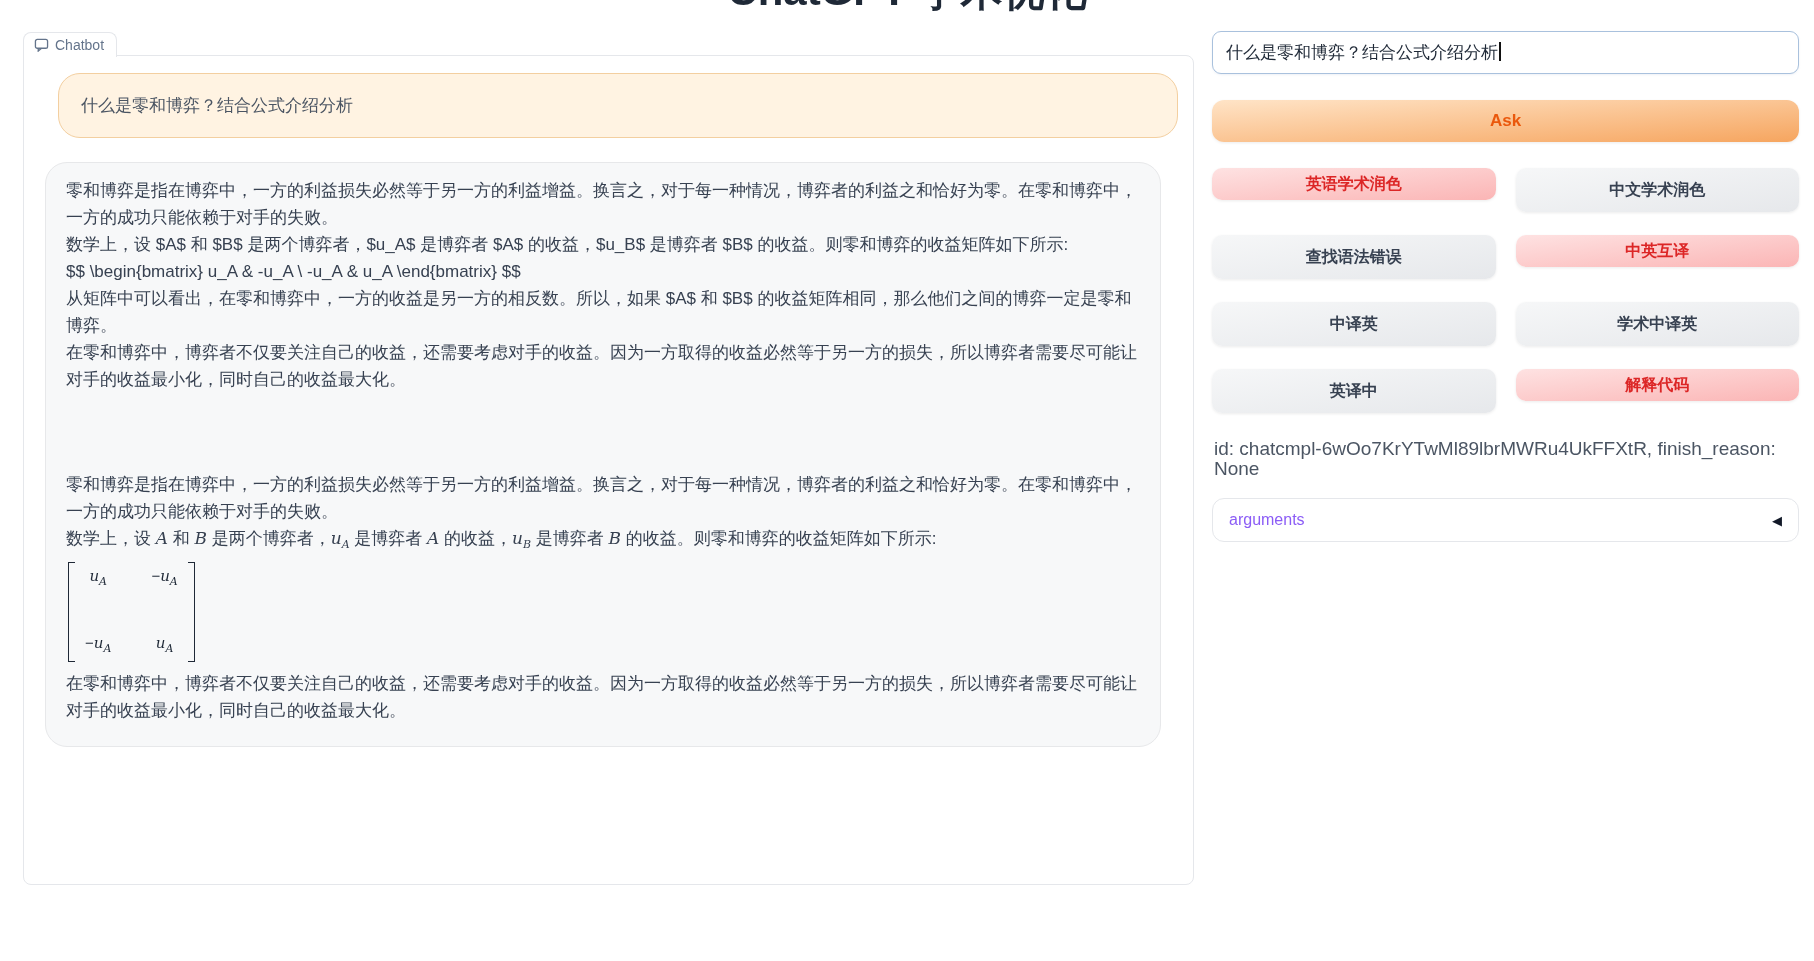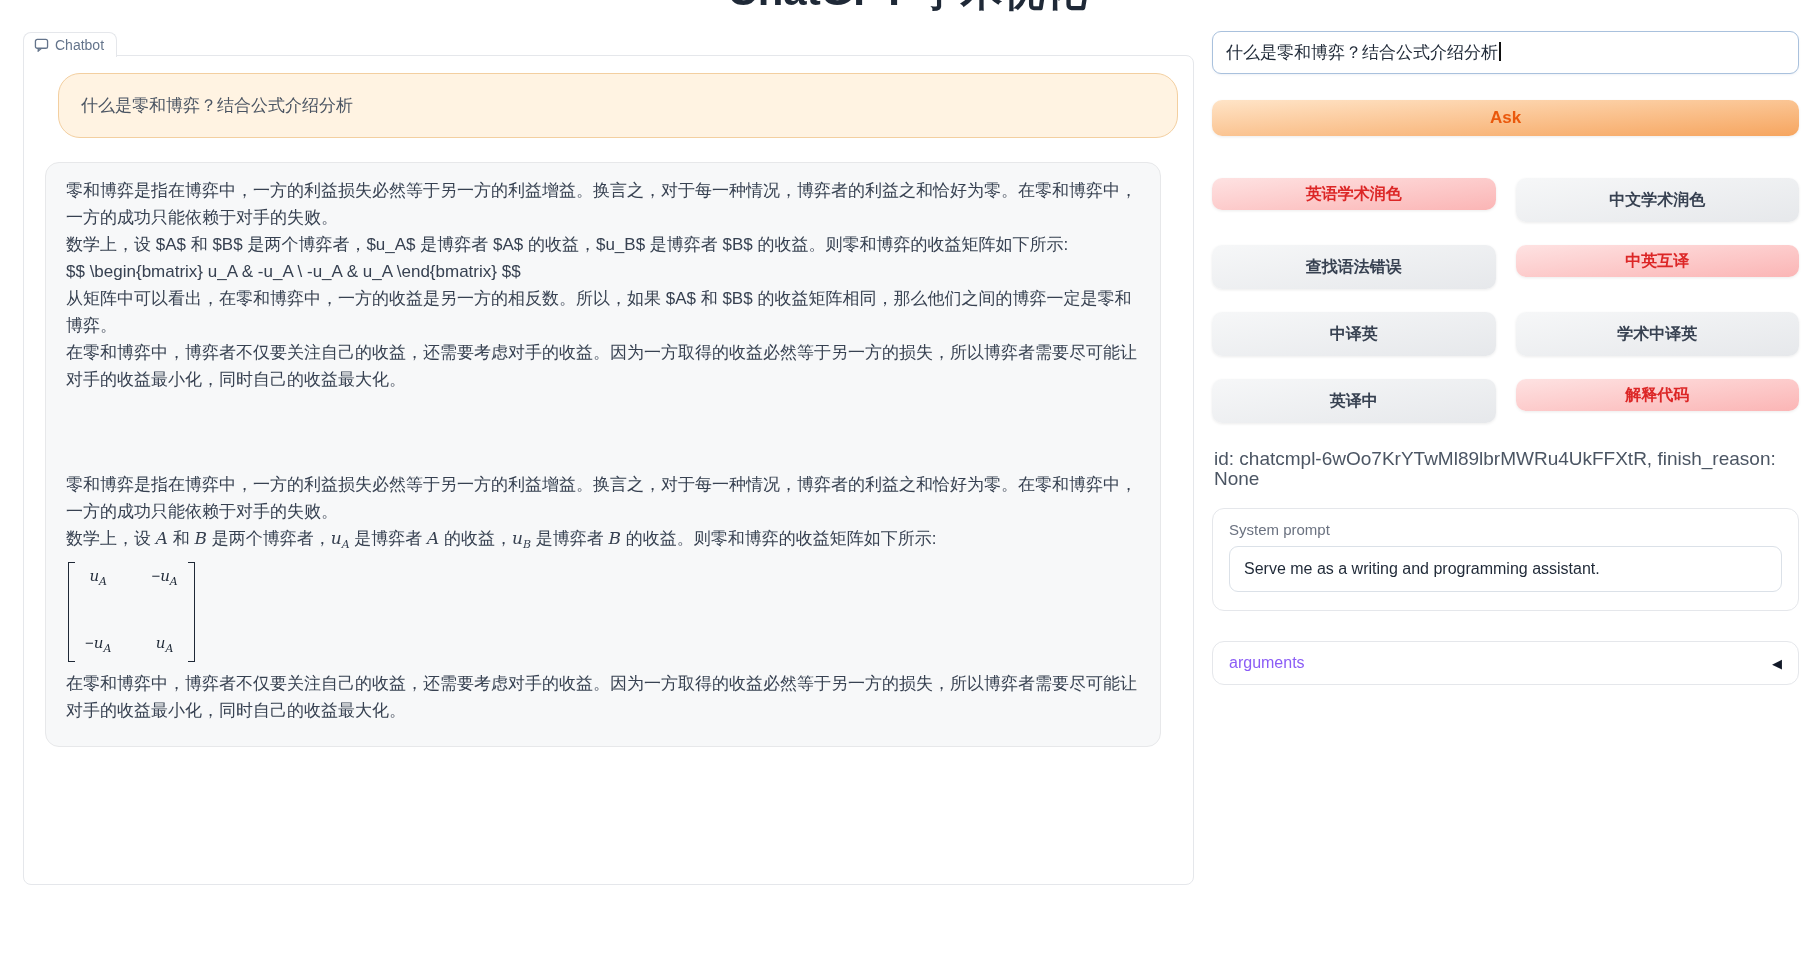--- a/index.html
+++ b/index.html
@@ -34,21 +34,21 @@
   .chat-tab svg { display: block; }
   .messages { padding: 17px 12px; }
   .bubble { font-size: 17px; line-height: 27px; }
   .bubble.user {
     margin: 0 3px 0 22px; padding: 18px 22px;
     background: #fff3e2; border: 1px solid #f3cfa0; border-radius: 22px;
     color: #4b5563;
   }
   .bubble.bot {
     margin: 24px 20px 0 9px; padding: 14px 20px 22px 20px;
-    background: #f7f8f9; border: 1px solid #e7e8ea; border-radius: 14px;
+    background: #f7f8f9; border: 1px solid #e7e8ea; border-radius: 22px;
     color: #374151;
   }
   .rendered-block { margin-top: 78px; }
   .mvar { font-family: "DejaVu Serif", "Liberation Serif", serif; font-style: italic; }
   .msub {
     font-family: "DejaVu Serif", "Liberation Serif", serif; font-style: italic;
     font-size: 11px; vertical-align: -4px;
   }
   
   .matrix { display: inline-flex; align-items: stretch; margin: 4px 0 2px 2px; }
@@ -72,23 +72,23 @@
   }
   .caret { display: inline-block; width: 1.5px; height: 19px; background: #111; vertical-align: -3px; margin-left: 1px; }
 
   .btn {
     display: flex; align-items: center; justify-content: center;
     border: none; border-radius: 10px; cursor: pointer;
     font-family: inherit; font-weight: 700; font-size: 16px;
     box-shadow: 0 1px 3px rgba(0,0,0,0.08);
   }
   .btn.primary {
-    width: 100%; height: 36px; margin-bottom: 42px;
+    width: 100%; height: 42px; margin-bottom: 26px;
     background: linear-gradient(to bottom right, #ffe4c7, #f6a55f);
-    color: #ea580c; font-size: 17px;
+    color: #ea580c; font-size: 17px; border-radius: 12px;
   }
   .fn-grid {
     display: grid; grid-template-columns: 1fr 1fr; column-gap: 20px; row-gap: 23px;
     margin-bottom: 26px;
   }
   .btn.secondary {
     height: 44px;
     background: linear-gradient(to bottom right, #f6f7f8, #e6e8eb);
     color: #374151;
   }
@@ -192,24 +192,20 @@
       <button class="btn secondary">查找语法错误</button>
       <button class="btn stop">中英互译</button>
       <button class="btn secondary">中译英</button>
       <button class="btn secondary">学术中译英</button>
       <button class="btn secondary">英译中</button>
       <button class="btn stop">解释代码</button>
     </div>
 
     <div class="status-line">id: chatcmpl-6wOo7KrYTwMl89lbrMWRu4UkFFXtR, finish_reason: None</div>
 
-    <div class="sys-box">
-      <div class="sys-label">System prompt</div>
-      <textarea class="sys-input" style="">Serve me as a writing and programming assistant.</textarea>
-    </div>
 
     <div class="accordion">
       <span class="accordion-label">arguments</span>
       <span class="accordion-arrow">◀</span>
     </div>
 
   </div>
 </div>
 
 </body></html>

